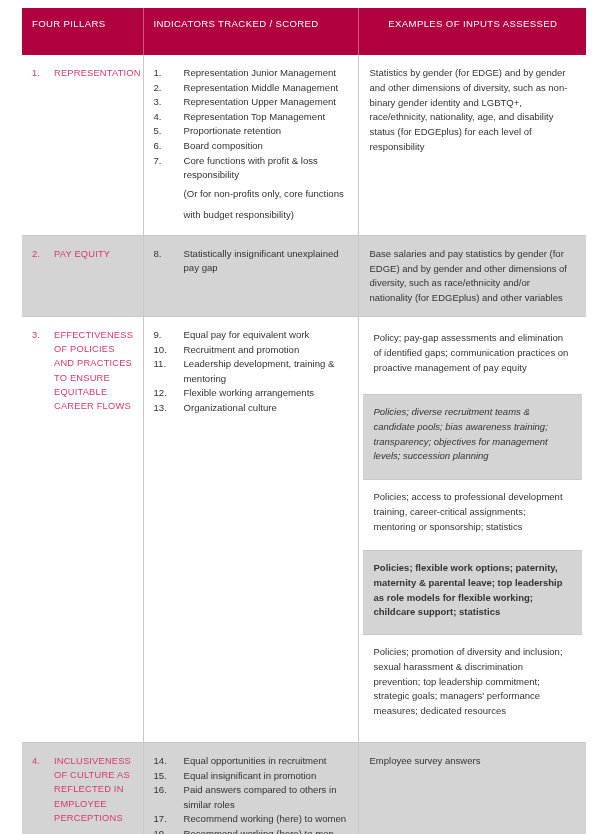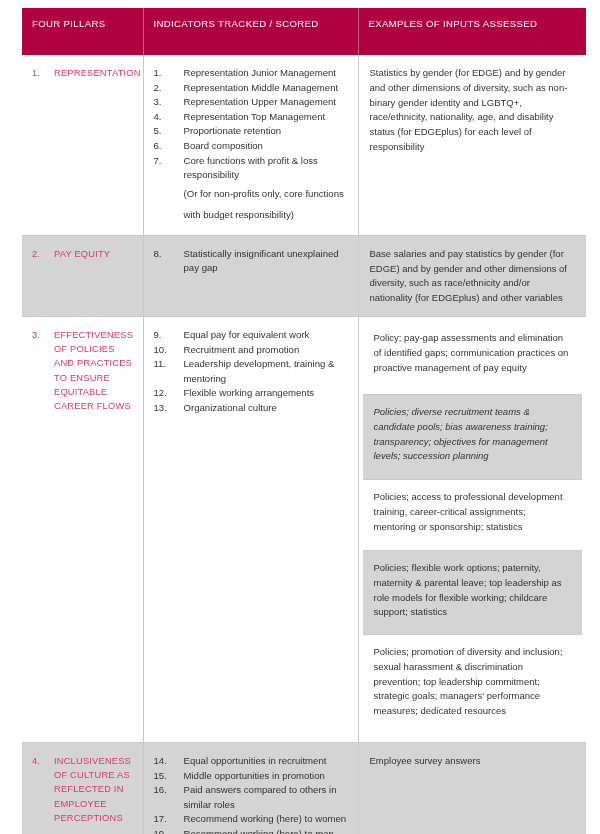--- a/index.html
+++ b/index.html
@@ -20,21 +20,21 @@
 
   
   thead th{
     background:#b10040;color:#ffffff;
     font-size:9.6px;font-weight:400;letter-spacing:.35px;
     text-align:left;vertical-align:top;
     padding:10px 9px 0 10px;height:37px;
     border-right:1px solid #cf5a7e;
     text-transform:uppercase;
   }
-  thead th:last-child{border-right:none;}
+  thead th:last-child{border-right:none;text-align:center;}
 
   
   tbody td{
     vertical-align:top;
     border-right:1px solid #c9c9c9;
     border-bottom:1px solid #c9c9c9;
     padding:0;
   }
   tbody td:last-child{border-right:none;}
   tbody tr:last-child td{border-bottom:1px solid #c9c9c9;}
@@ -217,21 +217,21 @@
         <td class="split">
           <div class="subcell sub-white" style="height:74px;">
             <div class="ex">Policy; pay-gap assessments and elimination of identified gaps; communication practices on proactive management of pay equity</div>
           </div>
           <div class="subcell sub-grey" style="height:85px;font-style:italic;">
             <div class="ex">Policies; diverse recruitment teams &amp; candidate pools; bias awareness training; transparency; objectives for management levels; succession planning</div>
           </div>
           <div class="subcell sub-white" style="height:71px;">
             <div class="ex">Policies; access to professional development training, career-critical assignments; mentoring or sponsorship; statistics</div>
           </div>
-          <div class="subcell sub-grey" style="height:84px;">
+          <div class="subcell sub-grey" style="height:84px;font-weight:bold;">
             <div class="ex">Policies; flexible work options; paternity, maternity &amp; parental leave; top leadership as role models for flexible working; childcare support; statistics</div>
           </div>
           <div class="subcell sub-white" style="height:103px;">
             <div class="ex">Policies; promotion of diversity and inclusion; sexual harassment &amp; discrimination prevention; top leadership commitment; strategic goals; managers' performance measures; dedicated resources</div>
           </div>
         </td>
       </tr>
 
       <tr class="row-grey">
         <td>
@@ -244,21 +244,21 @@
         </td>
         <td>
           <div class="pad">
             <ol class="ind">
               <li>
                   <span class="n">14.</span>
                   <span class="t">Equal opportunities in recruitment</span>
                 </li>
               <li>
                   <span class="n">15.</span>
-                  <span class="t">Middle opportunities in promotion</span>
+                  <span class="t">Equal insignificant in promotion</span>
                 </li>
               <li>
                   <span class="n">16.</span>
                   <span class="t">Paid answers compared to others in similar roles</span>
                 </li>
               <li>
                   <span class="n">17.</span>
                   <span class="t">Recommend working (here) to women</span>
                 </li>
               <li>

